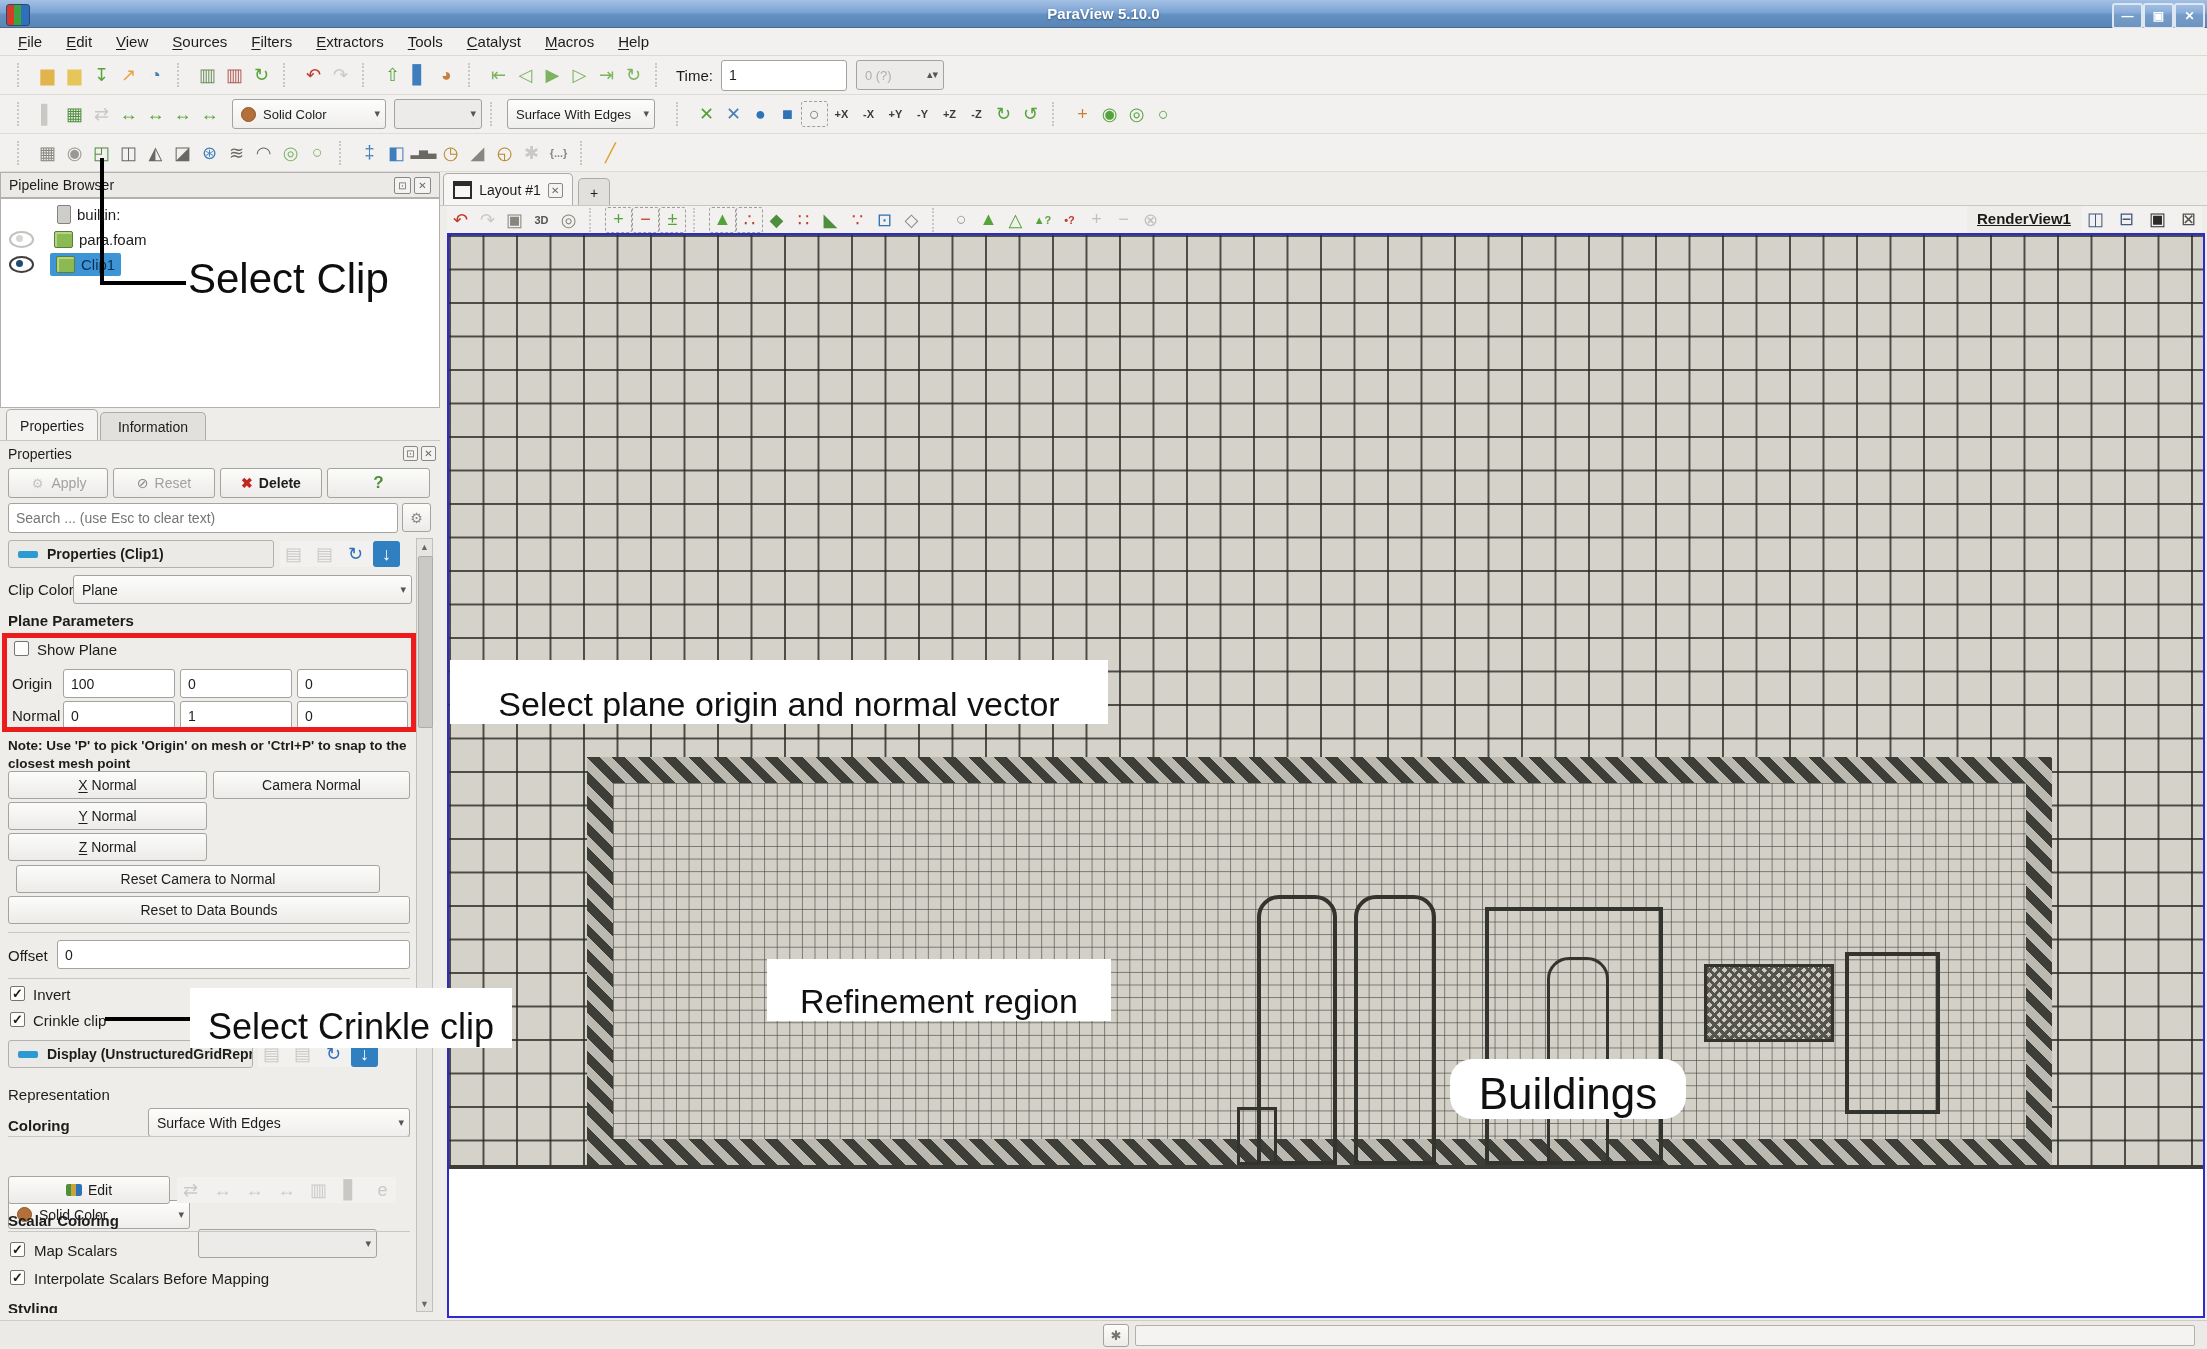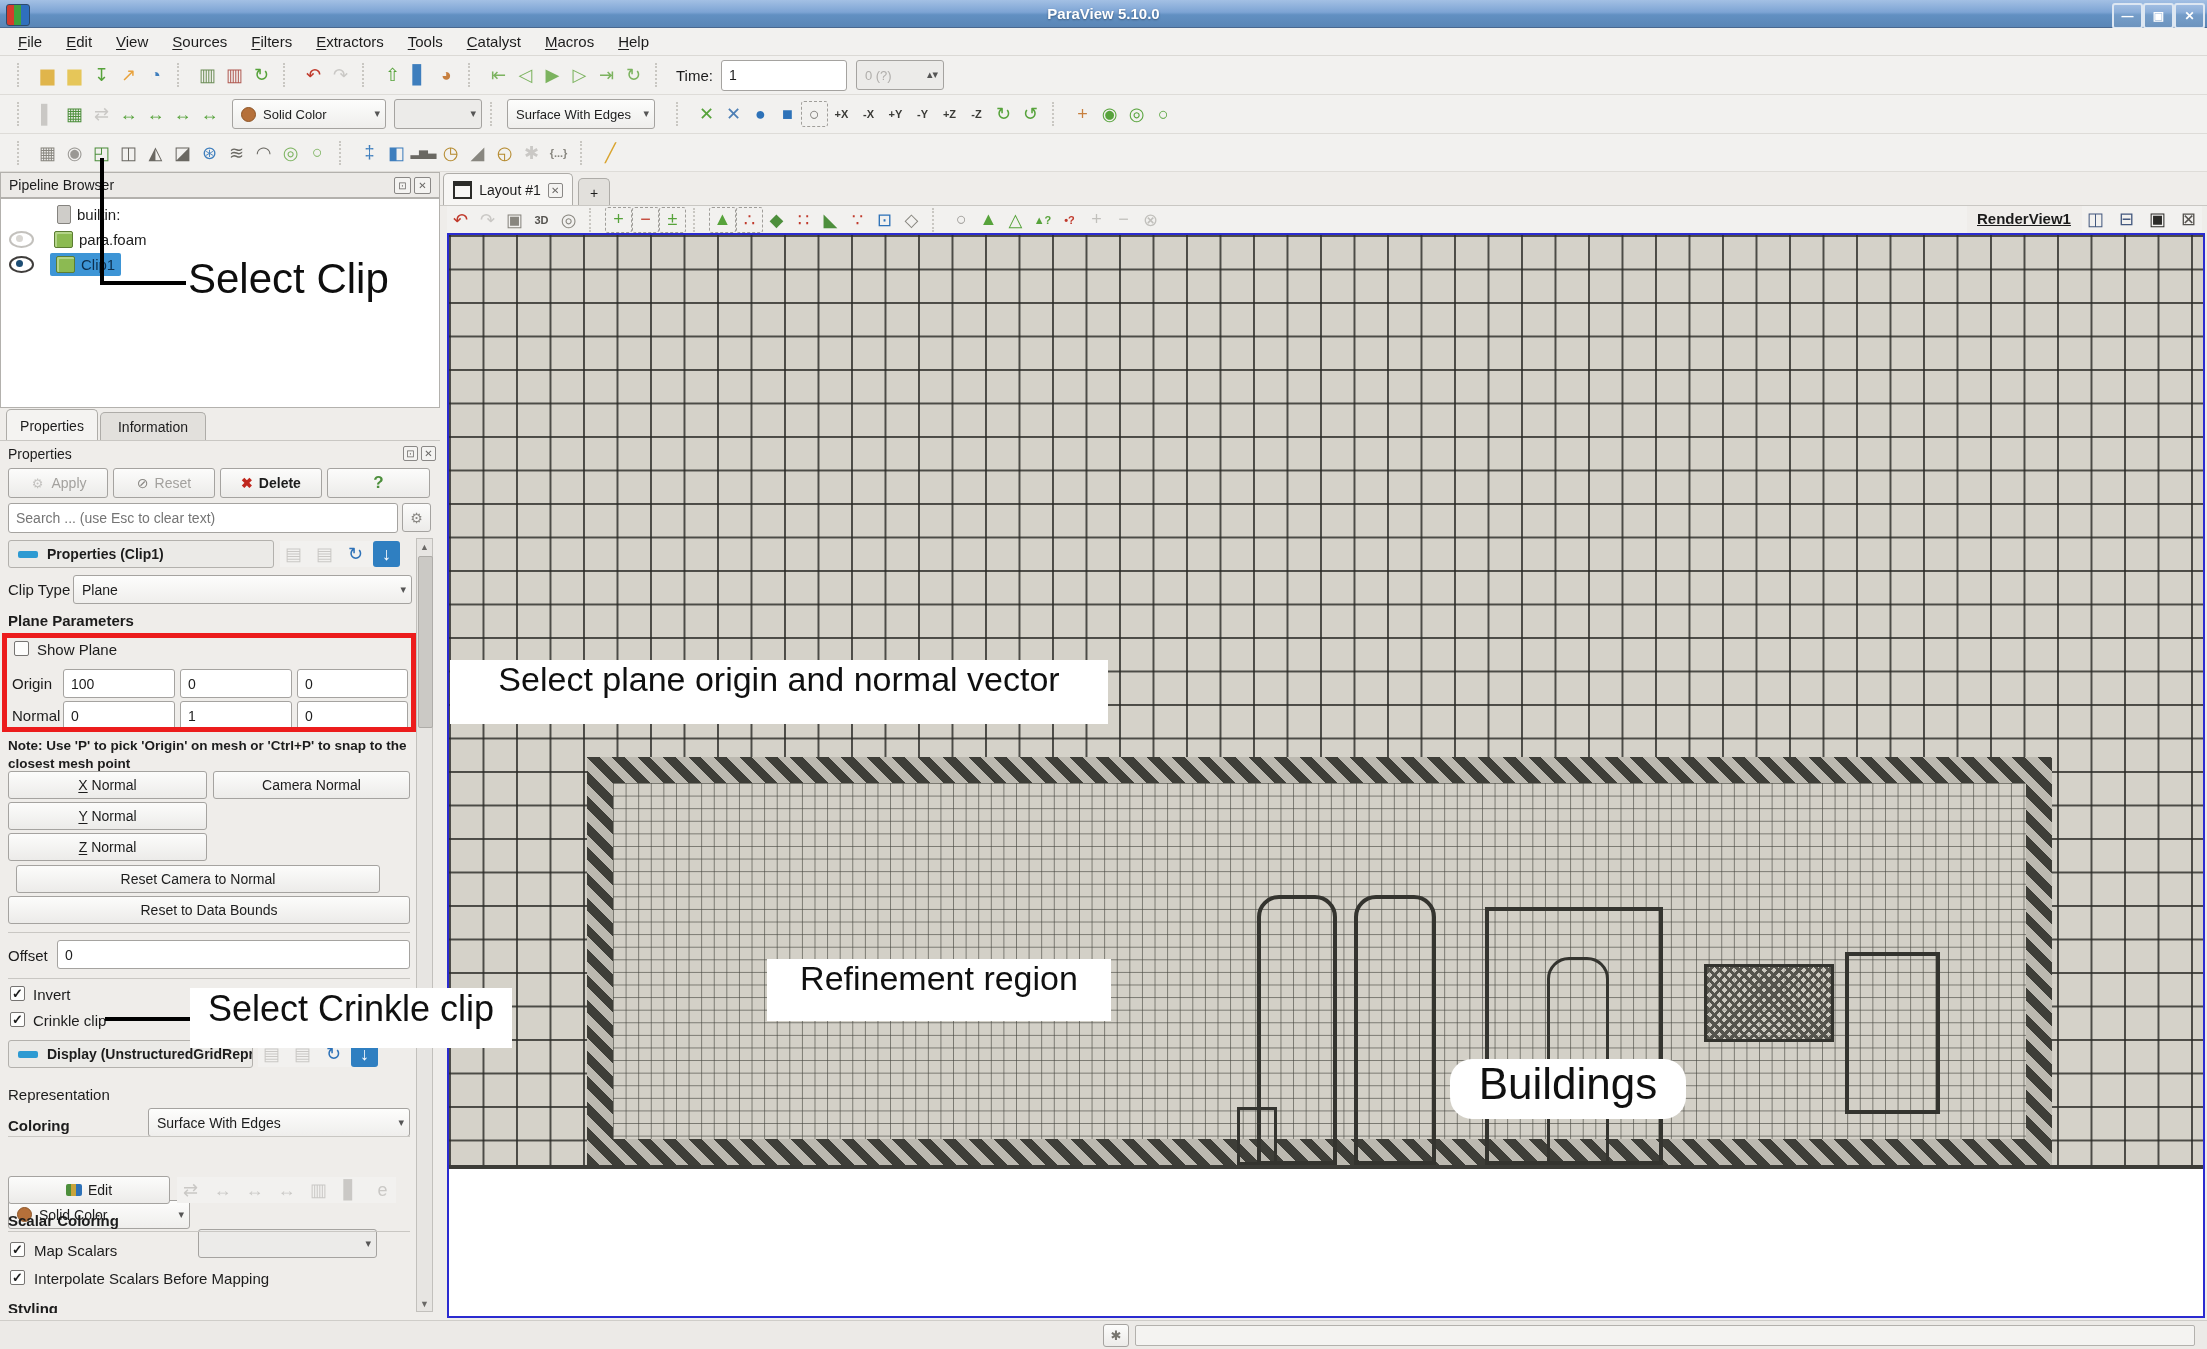--- a/index.html
+++ b/index.html
@@ -46,21 +46,21 @@
   .eye.off:before{background:#d9d7d3;}
   .cube{width:17px;height:15px;background:#8cba52;border:1px solid #5c7d33;border-radius:2px;box-shadow:inset 2px 2px 0 #b4d489;flex:0 0 auto;}
   .srv{width:12px;height:17px;background:#cfcdc9;border:1px solid #85837f;border-radius:2px;flex:0 0 auto;}
   .sel{background:#3d95d6;color:#0d2f4d;border-radius:2px;padding:1px 6px;}
   
   .tab{border:1px solid #aeaca8;border-bottom:none;border-radius:5px 5px 0 0;display:flex;align-items:center;justify-content:center;font-size:14px;}
   .tab.on{background:#f4f3f1;}
   .tab.off{background:#e2e0dc;}
   
   .annline{background:#000;}
-  .annbox{background:#fff;color:#101010;display:flex;align-items:flex-start;justify-content:center;white-space:nowrap;z-index:30;}
+  .annbox{background:#fff;color:#101010;display:flex;align-items:flex-end;justify-content:center;white-space:nowrap;z-index:30;}
   
   .rview{left:447px;top:233px;width:1758px;height:1085px;background:#fff;border:2px solid #2b2bd0;}
   .mesh{position:absolute;left:0;top:0;width:100%;height:930px;background-color:#d5d2c9;background-image:linear-gradient(to right,rgba(42,42,38,.8) 2px,transparent 2px),linear-gradient(to bottom,rgba(42,42,38,.8) 2px,transparent 2px);background-size:33.5px 33.5px;border-bottom:4px solid #3c3c37;}
   .refine{position:absolute;left:138px;top:522px;width:1465px;height:408px;border:26px solid #45453f;border-image:repeating-linear-gradient(45deg,#3e3e38 0 9px,#bcb9b0 9px 18px) 26;background-color:#d3d0c7;background-image:linear-gradient(to right,rgba(72,72,65,.65) 1px,transparent 1px),linear-gradient(to bottom,rgba(72,72,65,.65) 1px,transparent 1px);background-size:12.6px 12.6px;box-sizing:border-box;}
   .bld{position:absolute;border:4px solid #34342f;z-index:5;box-sizing:border-box;}
   .rtop{border-radius:22px 22px 0 0;}
   .hatch{background:repeating-linear-gradient(45deg,#55544d 0 3px,rgba(0,0,0,0) 3px 7px),repeating-linear-gradient(-45deg,#55544d 0 3px,rgba(202,199,190,.6) 3px 7px);}
   
   .sb{background:#e7e5e2;border:1px solid #c2c0bc;}
   .sb-a{position:absolute;left:0;width:15px;height:15px;display:flex;align-items:center;justify-content:center;font-size:9px;color:#6a6866;}
@@ -290,21 +290,21 @@
       <span class="tbi" style="color: rgb(46, 114, 184);">↻</span>
       <span class="tbi" style="color: rgb(255, 255, 255); background: rgb(47, 127, 193); border-radius: 3px;">↓</span>
     </span>
 
   <div class="abs sb" style="left:416px;top:538px;width:17px;height:774px;">
     <span class="sb-a" style="top:0;">▲</span>
     <span class="sb-t" style="top:17px;height:170px;"></span>
     <span class="sb-a" style="bottom:0;">▼</span>
   </div>
 
-  <div class="abs lbl" style="left:8px;top:581px;">Clip Type</div>
+  <div class="abs lbl" style="left:8px;top:581px;">Clip Color</div>
   <div class="abs combo" style="left:73px;top:575px;width:339px;height:29px;font-size:14px;">
     <span>Plane</span>
       <span class="arr">▾</span>
   </div>
 
   <div class="abs lbl bold" style="left:8px;top:612px;">Plane Parameters</div>
 
   <div class="abs" style="left:2px;top:633px;width:414px;height:99px;border:5px solid #ec1c1c;z-index:25;"></div>
 
   <span class="abs chk" style="left:14px;top:641px;"></span>

